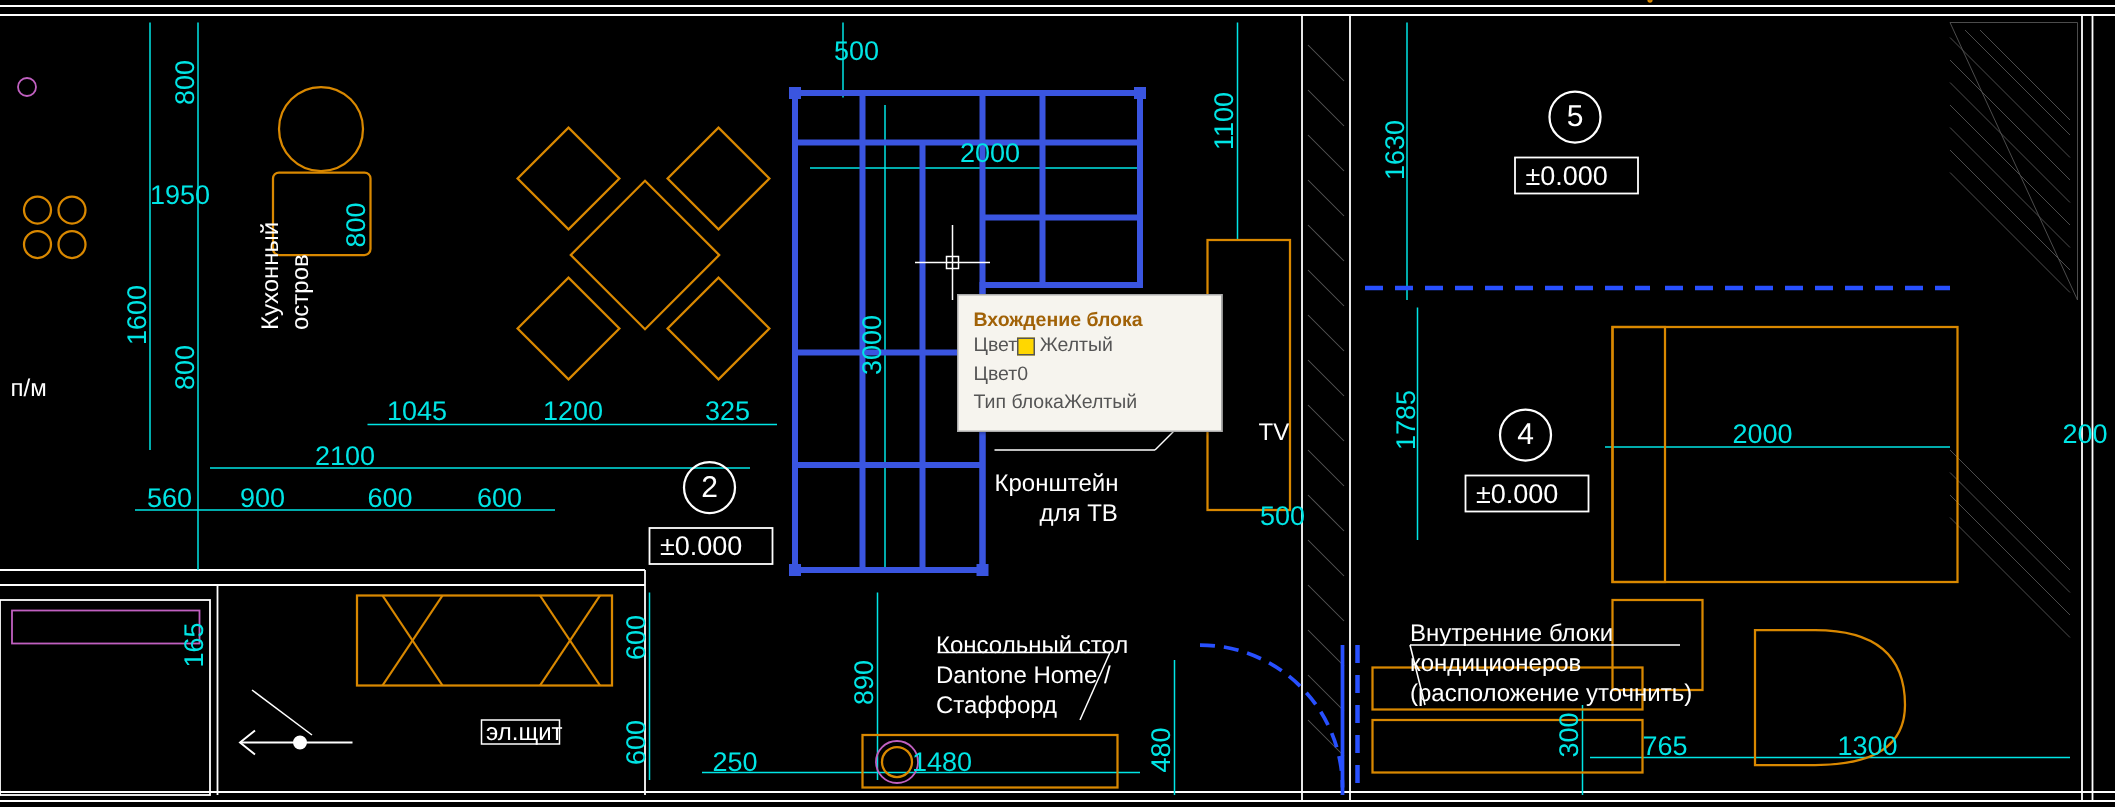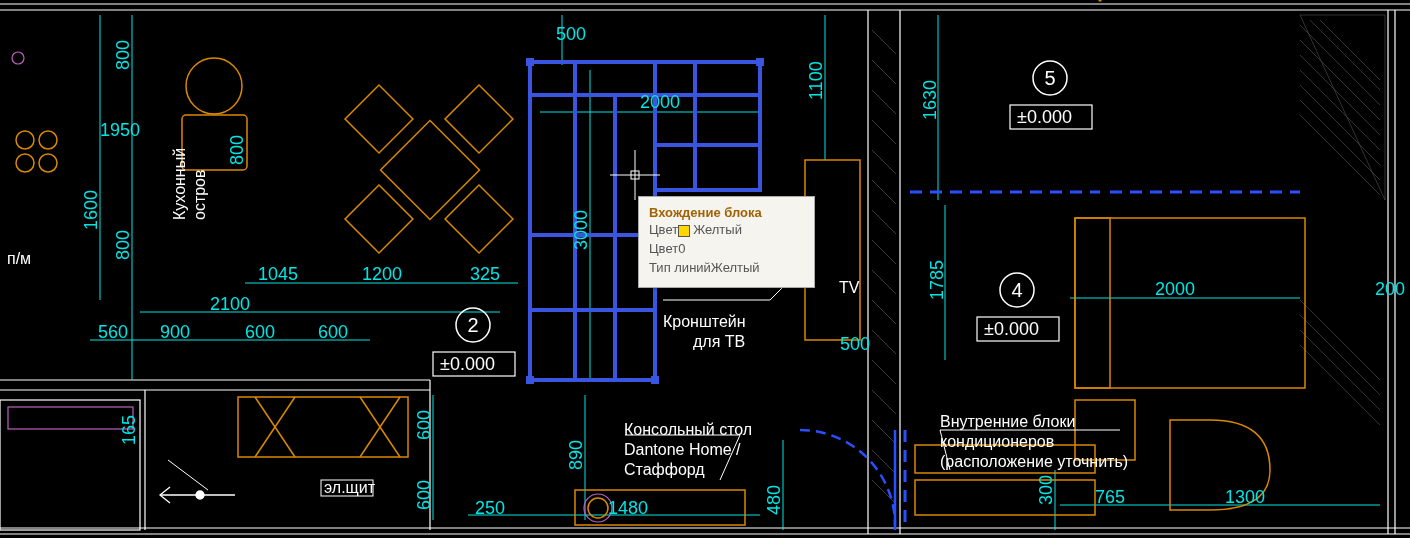--- a/index.html
+++ b/index.html
@@ -279,16 +279,16 @@
   <div class="title">Вхождение блока</div>
   <div class="row">
     <span>Цвет</span>
     <span><span class="sw" style="background:#ffd700"></span><span>Желтый</span></span>
   </div>
   <div class="row">
     <span>Цвет</span>
       <span>0</span>
   </div>
   <div class="row">
-    <span>Тип линий</span>
+    <span>Тип блока</span>
       <span>Желтый</span>
   </div>
 </div>
 
 </body></html>

